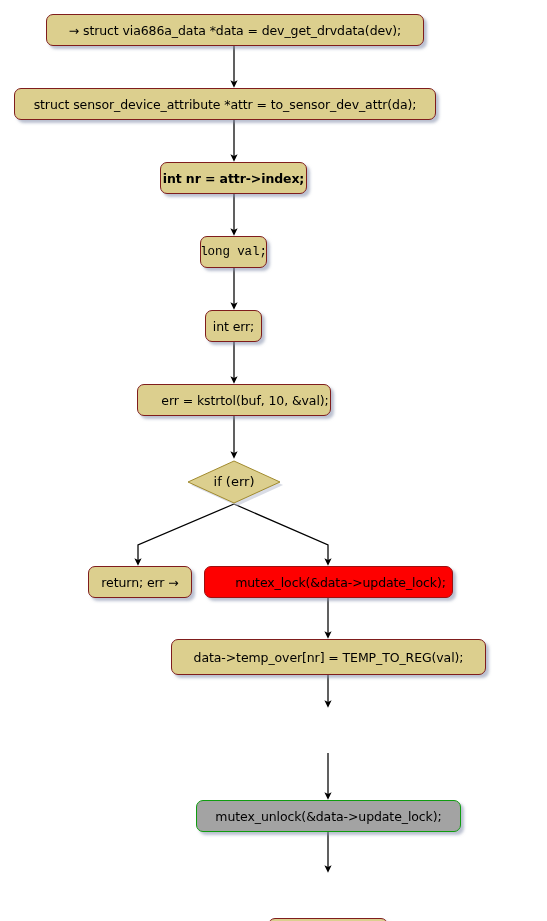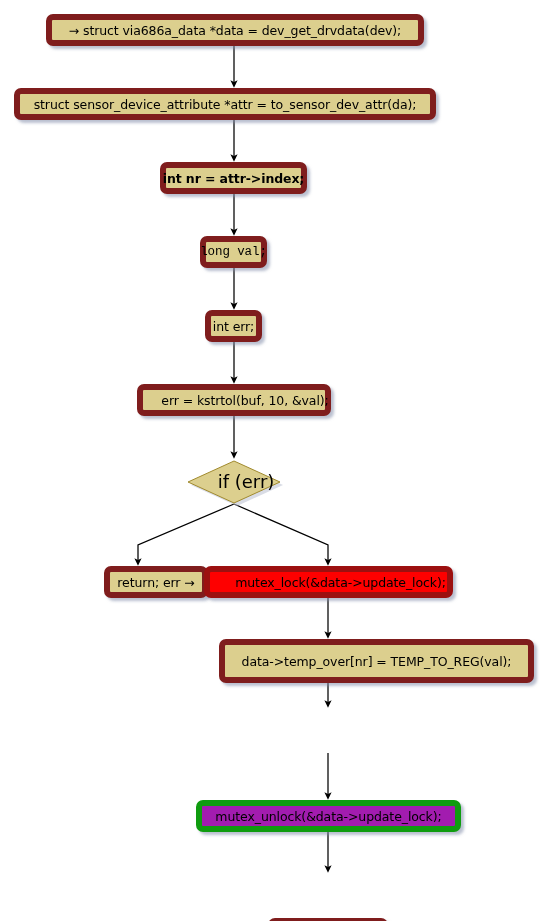--- a/index.html
+++ b/index.html
@@ -24,57 +24,57 @@
     pointer-events: none;
   }
   .node {
     position: absolute;
     box-sizing: border-box;
     display: flex;
     align-items: center;
     justify-content: center;
     text-align: center;
     border-radius: 7px;
-    border: 6px solid #7f1d1d;
+    border: 1px solid #7f1d1d;
     background: #dccf8e;
     color: #000000;
     font-size: 12.5px;
     line-height: 15px;
     letter-spacing: -0.1px;
     white-space: pre;
     box-shadow: 3px 3px 3px rgba(130,140,170,0.55);
     padding: 0 9px;
   }
   .node.red {
     background: #fe0000;
     border-color: #9c1010;
     padding-left: 33px;
   }
   .node.green {
-    background: #a21caf;
+    background: #a3a3a3;
     border-color: #0f9c0f;
   }
   .diamond-wrap {
     position: absolute;
   }
   .diamond-shape {
     position: absolute;
     left: 0;
     top: 0;
   }
   .diamond-label {
     position: absolute;
-    left: 12px;
+    left: 0;
     top: 0;
     width: 100%;
     height: 100%;
     display: flex;
     align-items: center;
     justify-content: center;
-    font-size: 18px;
+    font-size: 13px;
     color: #000000;
     white-space: pre;
   }
 </style>
 </head>
 <body>
 
 <div id="canvas">
 
   <svg id="edges" viewBox="0 0 547 921">
@@ -112,24 +112,24 @@
   <div class="node" style="left:137px; top:384px; width:194px; height:32px;padding-left:31px;">err = kstrtol(buf, 10, &amp;val);</div>
 
   <div class="diamond-wrap" style="left:188px; top:459px; width:92px; height:45px;">
     <svg class="diamond-shape" width="100" height="53" viewBox="0 0 100 53">
       <polygon points="49,47 95,26 49,5 3,26" fill="#b9c0d0" opacity="0.55"></polygon>
       <polygon points="46,44 92,23 46,2 0,23" fill="#dccf8e" stroke="#a08a2e" stroke-width="1"></polygon>
     </svg>
     <div class="diamond-label" style="width:92px; height:45px;">if (err)</div>
   </div>
 
-  <div class="node" style="left:88px; top:566px; width:104px; height:32px;margin-left:16px;">return; err →</div>
+  <div class="node" style="left:88px; top:566px; width:104px; height:32px;">return; err →</div>
 
   <div class="node red" style="left:204px; top:566px; width:249px; height:32px;">mutex_lock(&amp;data-&gt;update_lock);</div>
 
-  <div class="node" style="left:171px; top:639px; width:315px; height:44px;margin-left:48px;">data-&gt;temp_over[nr] = TEMP_TO_REG(val);</div>
+  <div class="node" style="left:171px; top:639px; width:315px; height:36px;">data-&gt;temp_over[nr] = TEMP_TO_REG(val);</div>
 
 
   <div class="node green" style="left:196px; top:800px; width:265px; height:32px;">mutex_unlock(&amp;data-&gt;update_lock);</div>
 
   <div class="node" style="left:268px; top:918px; width:120px; height:32px;text-decoration:underline;">return; count →</div>
 
 </div>
 
 </body></html>

